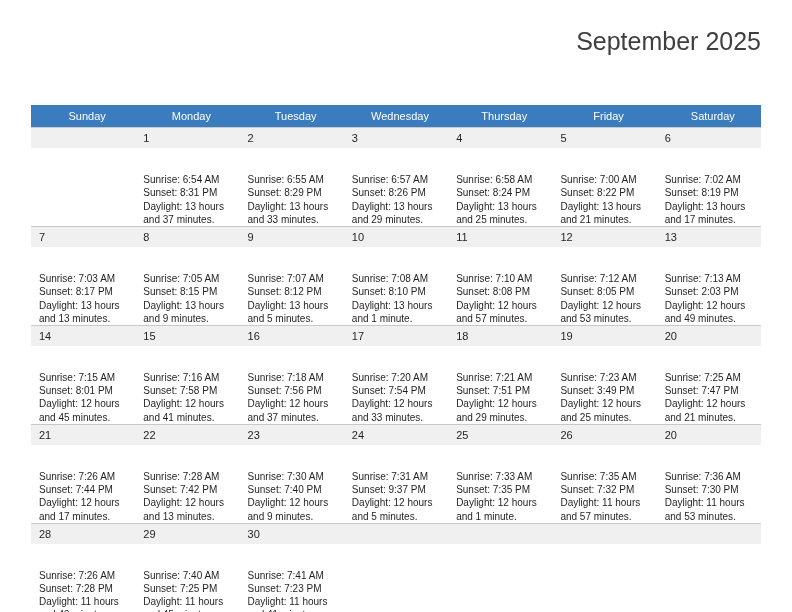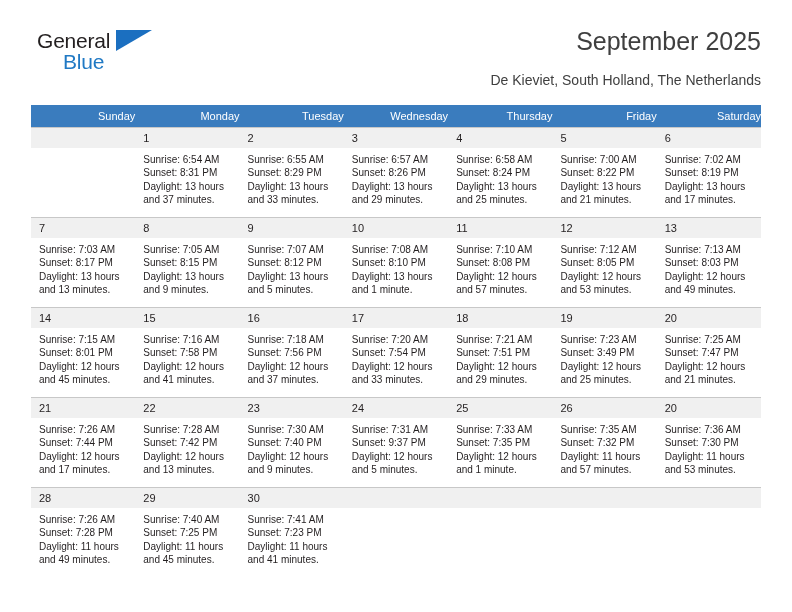--- a/index.html
+++ b/index.html
@@ -90,21 +90,21 @@
     top: 105px;
     width: 730px;
     border-collapse: collapse;
     table-layout: fixed;
   }
   .cal th {
     background: #3a7cbe;
     color: #ffffff;
     font-size: 11px;
     font-weight: normal;
-    text-align: right;
+    text-align: center;
     padding: 5px 0 5px 8px;
     height: 10px;
     line-height: 1.1;
   }
   .cal td {
     vertical-align: top;
     padding: 0;
     border-top: 1px solid #c8c8c8;
     background: #ffffff;
     height: 89px;
@@ -121,40 +121,35 @@
     min-height: 12px;
   }
   .daynum.empty {
     color: transparent;
   }
   .info {
     padding: 5px 6px 0 8px;
     font-size: 10px;
     color: #231f20;
     line-height: 13.2px;
+    margin-top: 20px;
   }
   .info div {
     white-space: nowrap;
   }
 </style>
 </head>
 <body>
 
 <div class="page">
 
   <div class="top">
 
-    <div class="brand">
-      <span class="brand-general">General</span>
-      <span class="brand-triangle"></span>
-      <span class="brand-blue">Blue</span>
-    </div>
 
     <div class="title">September 2025</div>
-    <div class="subtitle">De Kieviet, South Holland, The Netherlands</div>
   </div>
 
   <table class="cal">
     <thead>
       <tr id="weekday-row">
           <th>Sunday</th>
           <th>Monday</th>
           <th>Tuesday</th>
           <th>Wednesday</th>
           <th>Thursday</th>
@@ -274,21 +269,21 @@
               <div>Sunrise: 7:12 AM</div>
               <div>Sunset: 8:05 PM</div>
               <div>Daylight: 12 hours</div>
               <div>and 53 minutes.</div>
             </div>
           </td>
           <td>
             <div class="daynum">13</div>
             <div class="info">
               <div>Sunrise: 7:13 AM</div>
-              <div>Sunset: 8:03 PM</div>
+              <div>Sunset: 2:03 PM</div>
               <div>Daylight: 12 hours</div>
               <div>and 49 minutes.</div>
             </div>
           </td>
         </tr>
         <tr class="week">
           <td>
             <div class="daynum">14</div>
             <div class="info">
               <div>Sunrise: 7:15 AM</div>

